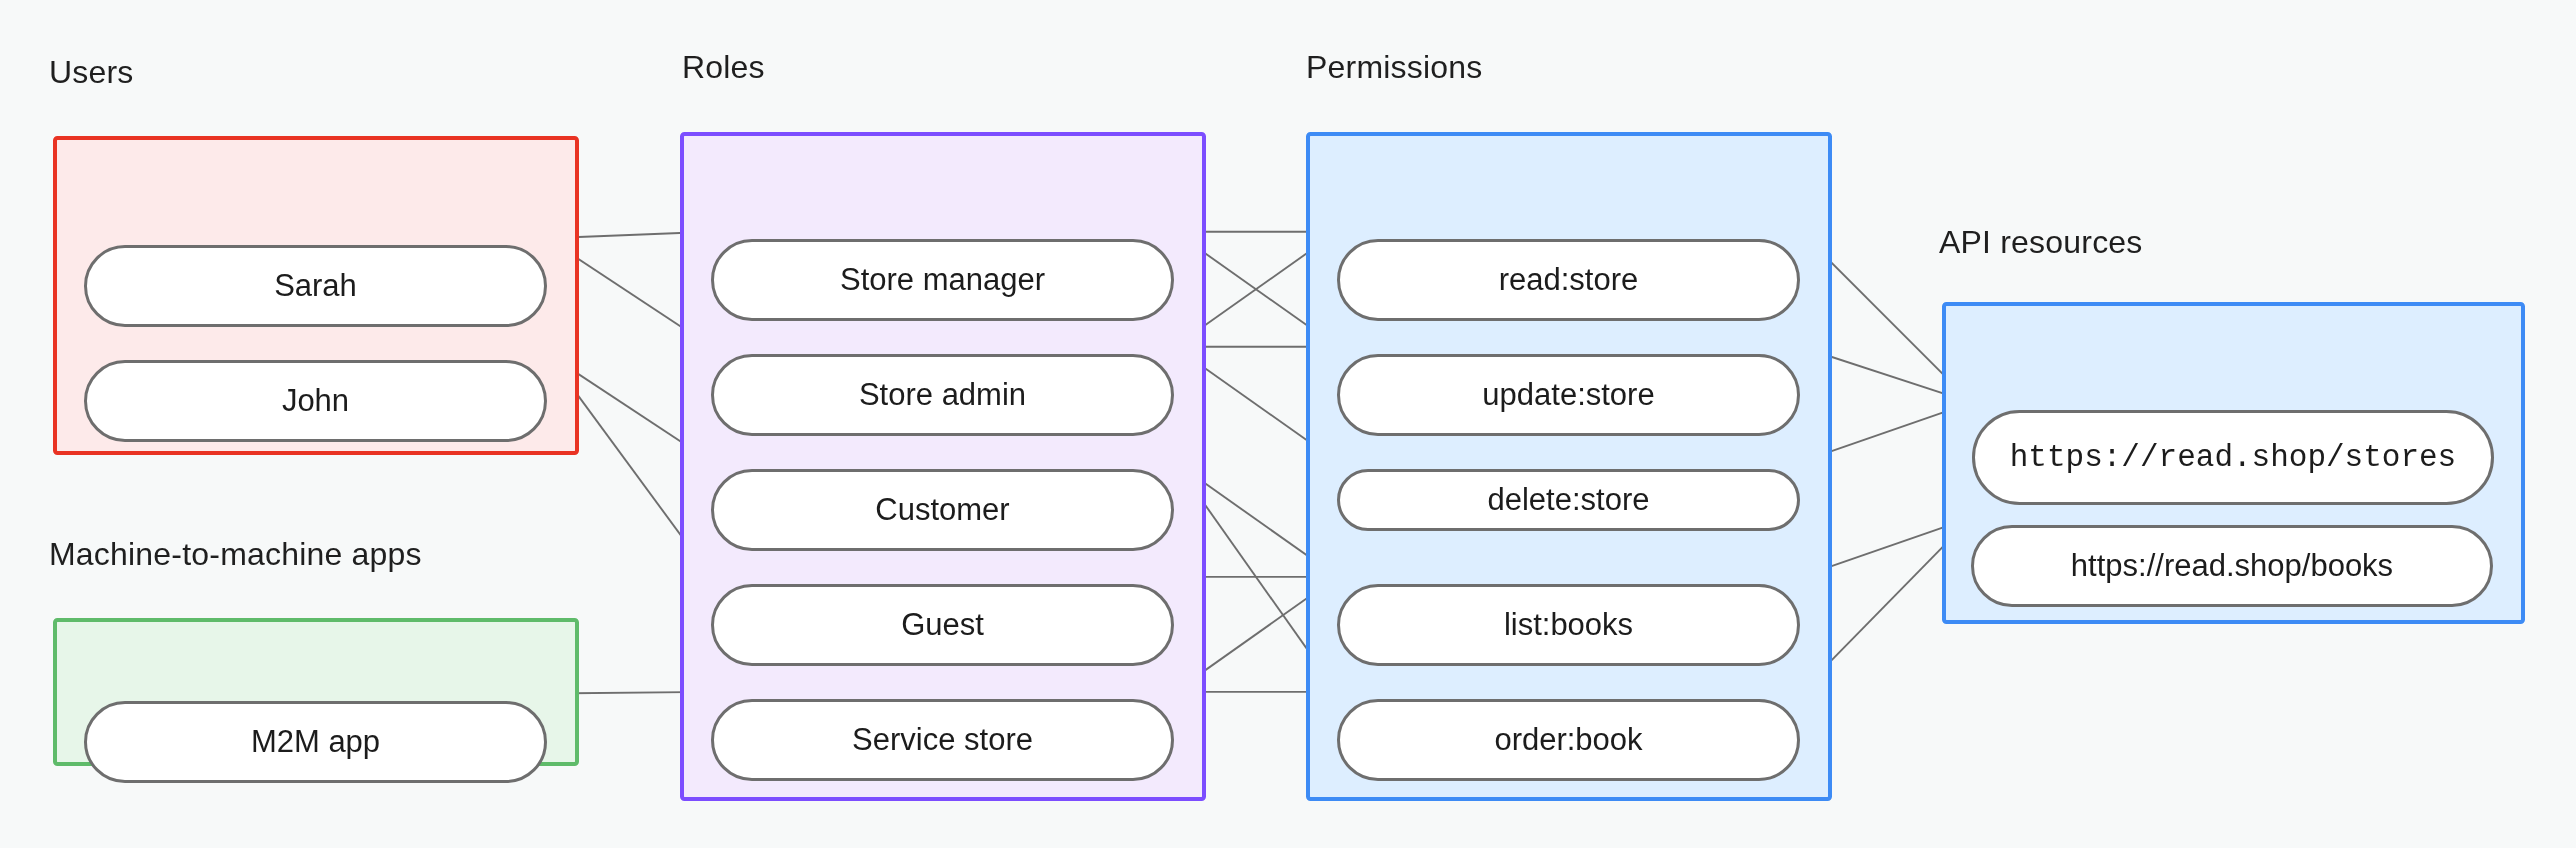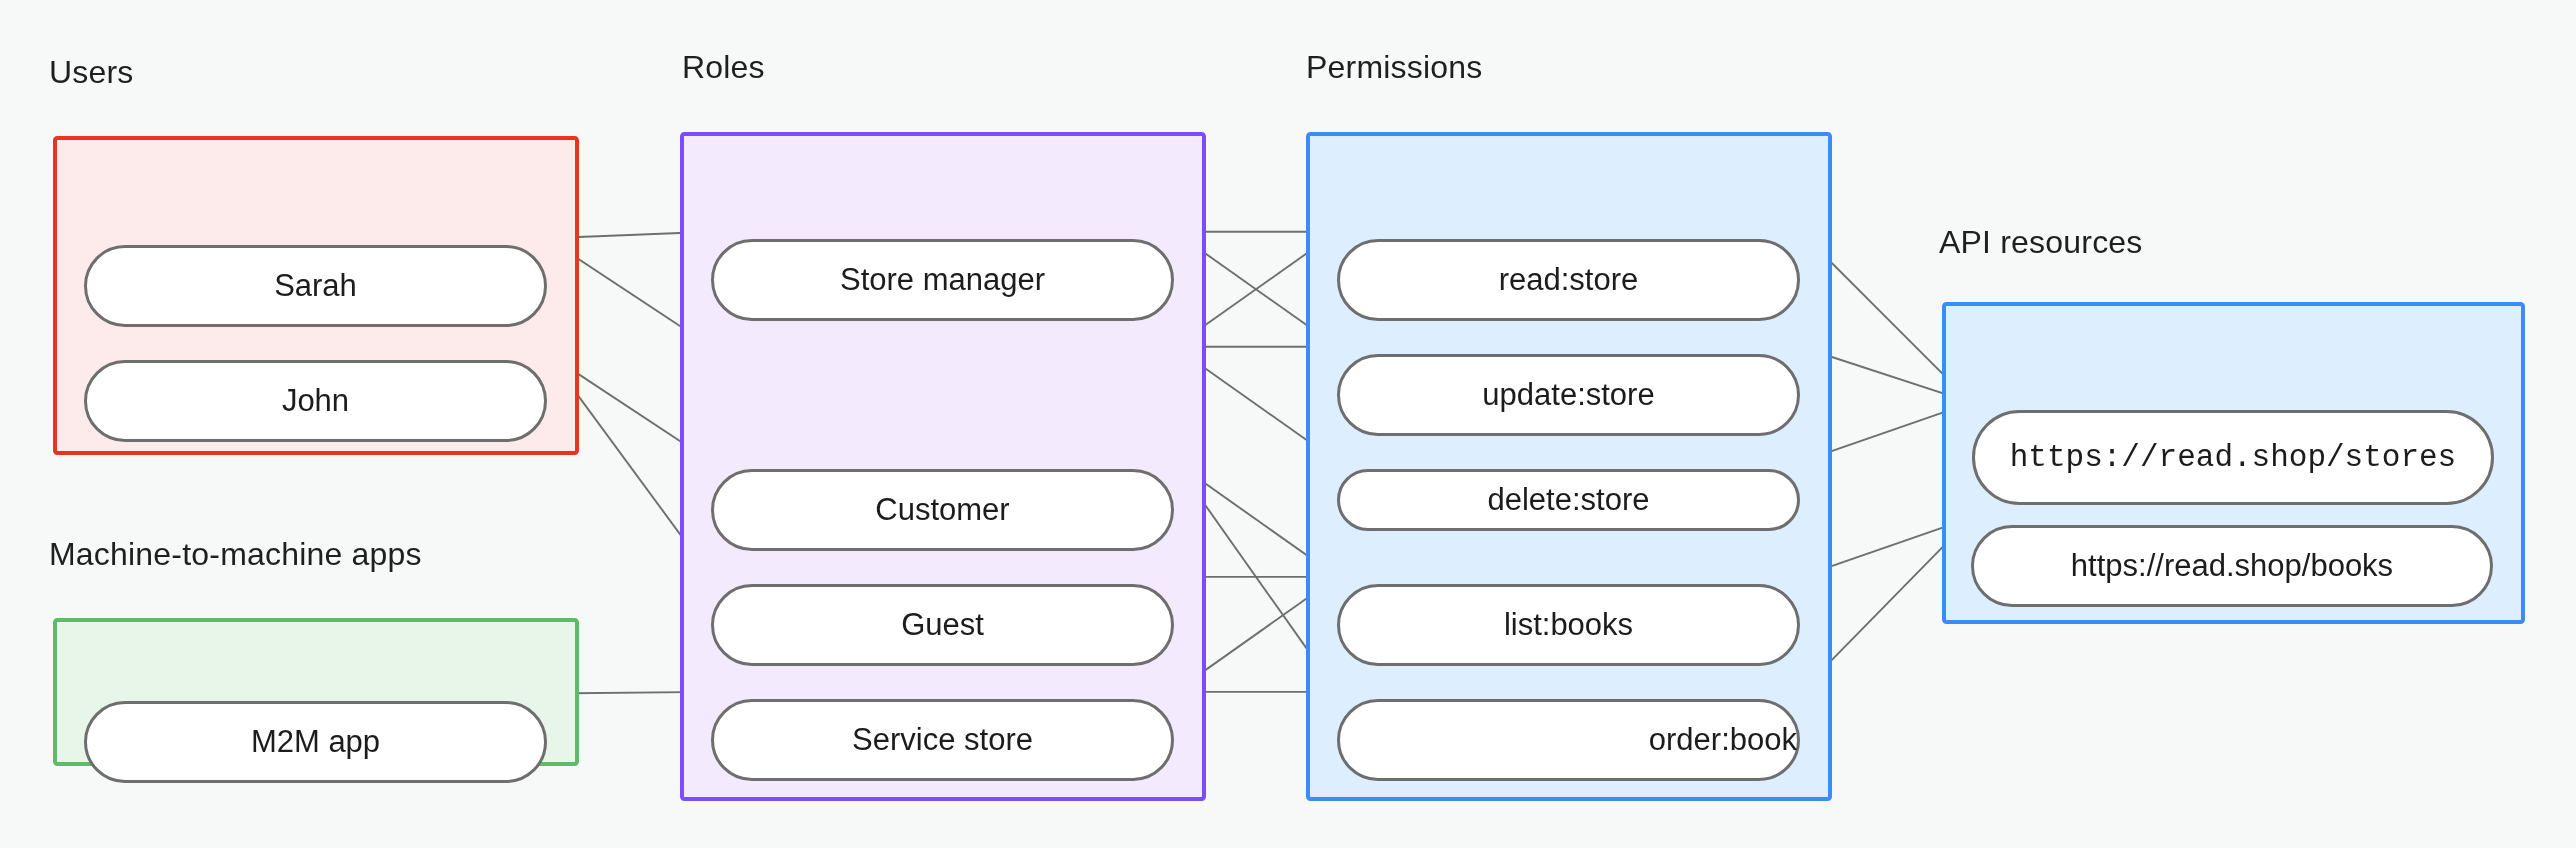--- a/index.html
+++ b/index.html
@@ -100,20 +100,23 @@
     </div>
     <div class="node" style="left: 84px; top: 312px; width: 463px; height: 82px;">
       <span>John</span>
     </div>
     <div class="node" style="left: 84px; top: 653px; width: 463px; height: 82px;">
       <span>M2M app</span>
     </div>
     <div class="node" style="left: 711px; top: 191px; width: 463px; height: 82px;">
       <span>Store manager</span>
     </div>
+    <div class="node" style="left: 711px; top: 306px; width: 463px; height: 82px;">
+      <span>Store admin</span>
+    </div>
     <div class="node" style="left: 711px; top: 421px; width: 463px; height: 82px;">
       <span>Customer</span>
     </div>
     <div class="node" style="left: 711px; top: 536px; width: 463px; height: 82px;">
       <span>Guest</span>
     </div>
     <div class="node" style="left: 711px; top: 651px; width: 463px; height: 82px;">
       <span>Service store</span>
     </div>
     <div class="node" style="left: 1337px; top: 191px; width: 463px; height: 82px; align-items: center;">
@@ -121,21 +124,21 @@
     </div>
     <div class="node" style="left: 1337px; top: 306px; width: 463px; height: 82px; justify-content: center;">
       <span>update:store</span>
     </div>
     <div class="node" style="left: 1337px; top: 421px; width: 463px; height: 62px;">
       <span>delete:store</span>
     </div>
     <div class="node" style="left: 1337px; top: 536px; width: 463px; height: 82px;">
       <span>list:books</span>
     </div>
-    <div class="node" style="left: 1337px; top: 651px; width: 463px; height: 82px; justify-content: flex-end;">
+    <div class="node" style="left: 1337px; top: 651px; width: 463px; height: 82px;">
       <span>order:book</span>
     </div>
     <div class="node" style="left: 1972px; top: 362px; width: 522px; height: 95px; font-family: Liberation Mono, monospace;">
       <span>https://read.shop/stores</span>
     </div>
     <div class="node" style="left: 1971px; top: 477px; width: 522px; height: 82px;">
       <span>https://read.shop/books</span>
     </div>
   </div>
 

